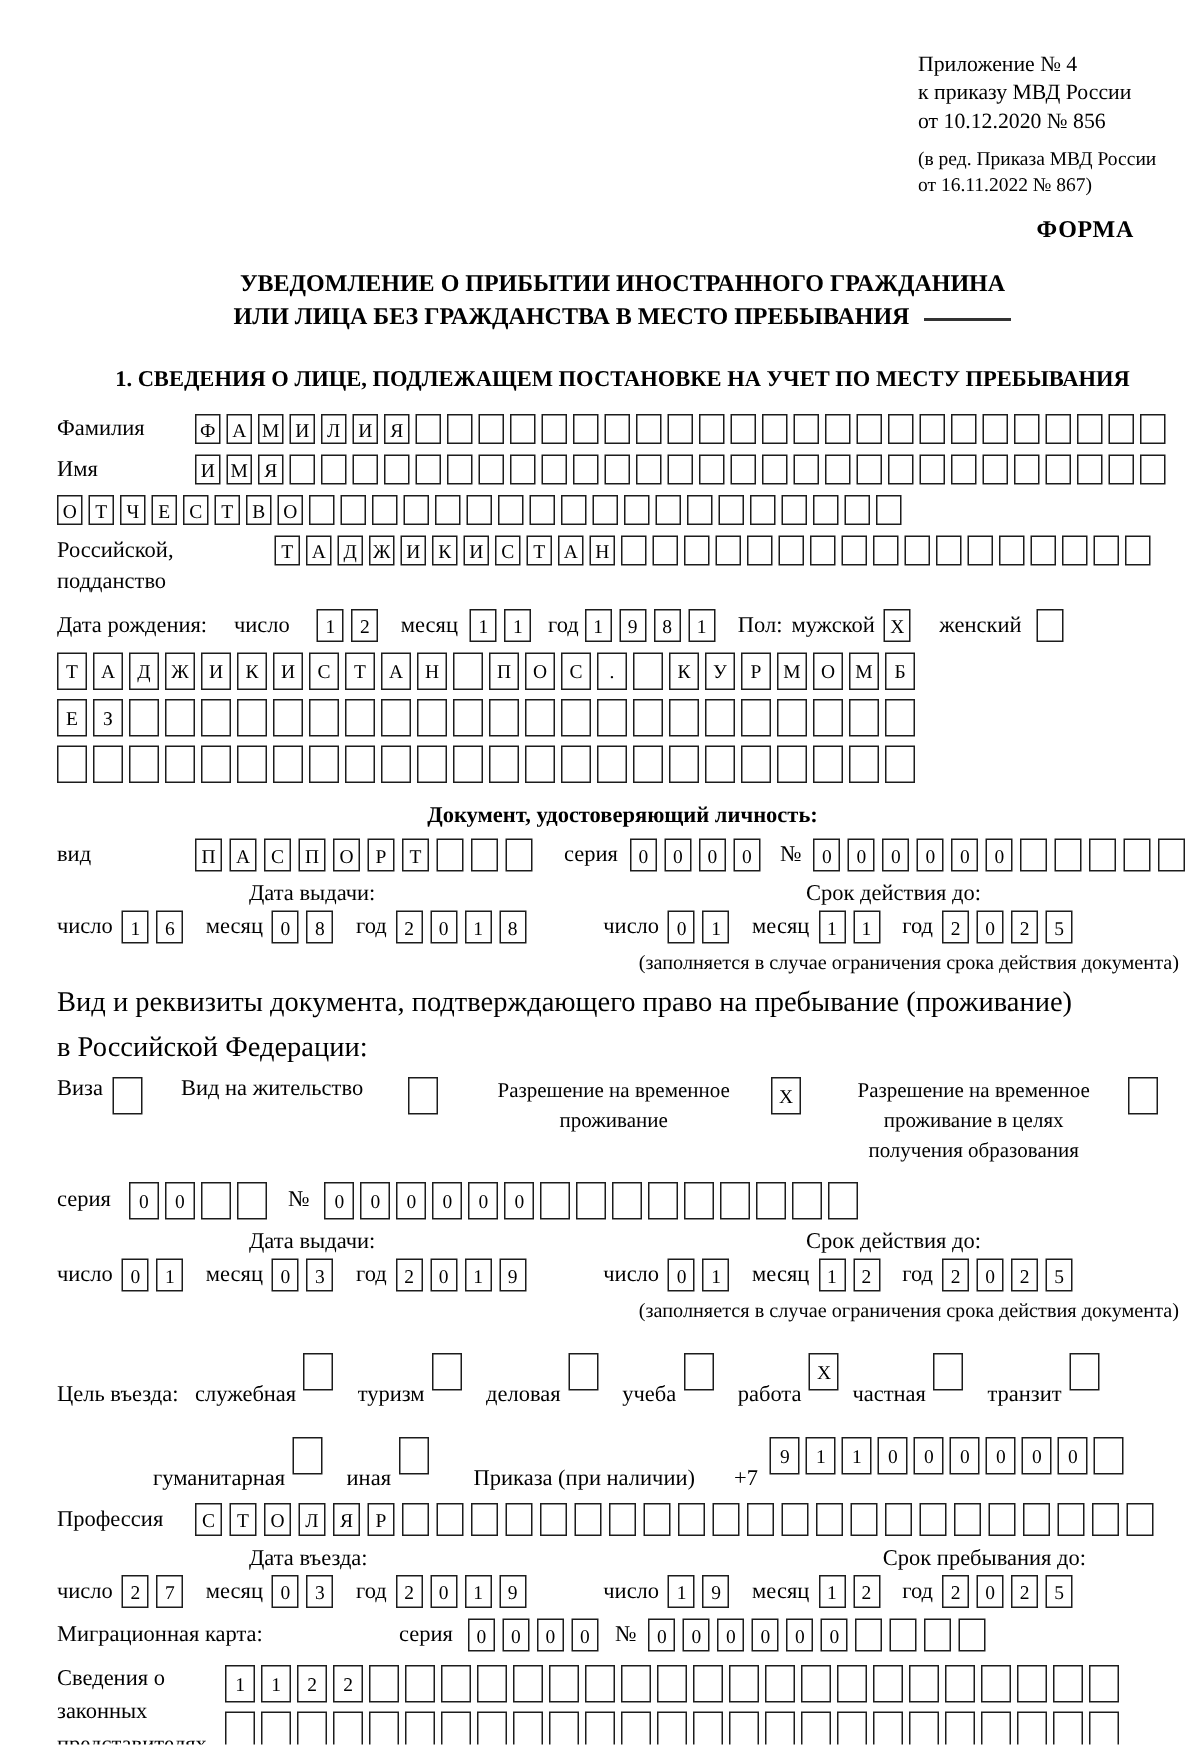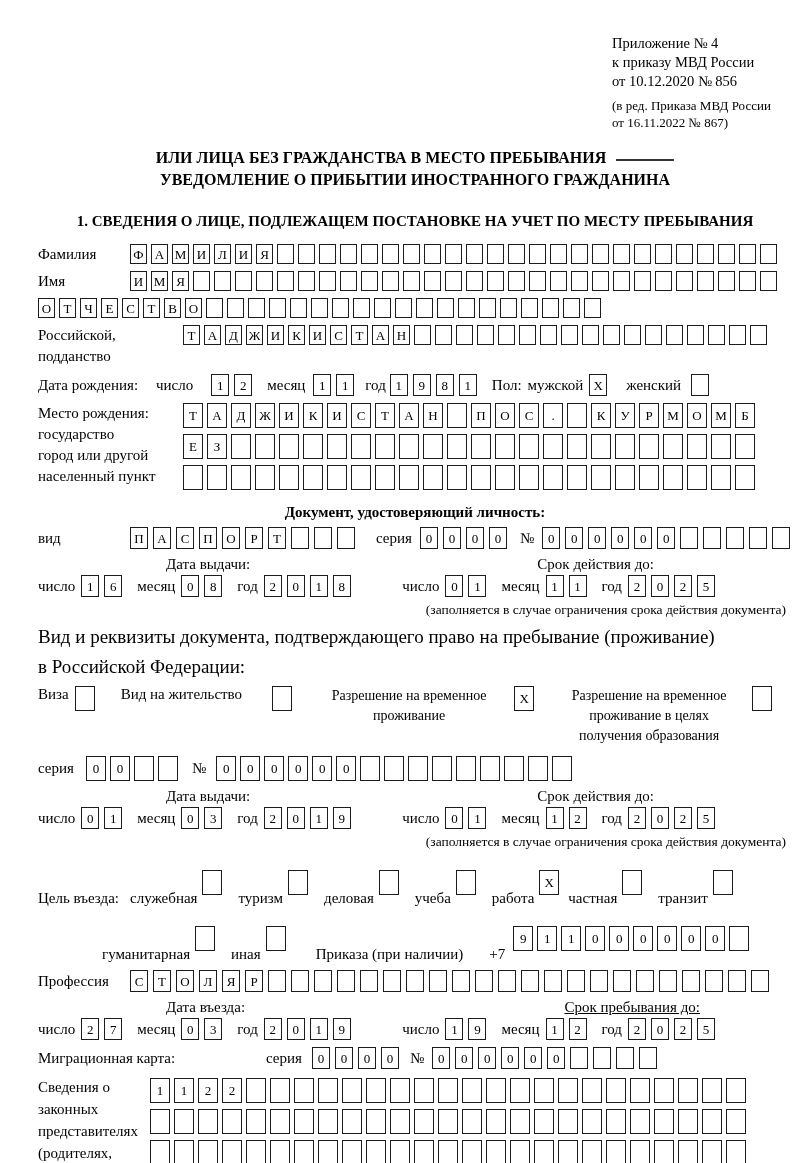--- a/index.html
+++ b/index.html
@@ -63,24 +63,25 @@
   <div class="appendix">
     <div>Приложение № 4</div>
     <div>к приказу МВД России</div>
     <div>от 10.12.2020 № 856</div>
     <div class="rev">
       <div>(в ред. Приказа МВД России</div>
       <div>от 16.11.2022 № 867)</div>
     </div>
   </div>
 
+  <div class="forma">ФОРМА</div>
 
   <div class="title">
+    <div>УВЕДОМЛЕНИЕ О ПРИБЫТИИ ИНОСТРАННОГО ГРАЖДАНИНА</div>
     <div><span>ИЛИ ЛИЦА БЕЗ ГРАЖДАНСТВА В МЕСТО ПРЕБЫВАНИЯ</span><span class="t-underline"></span></div>
-    <div>УВЕДОМЛЕНИЕ О ПРИБЫТИИ ИНОСТРАННОГО ГРАЖДАНИНА</div>
   </div>
 
   <div class="sec-heading">1. СВЕДЕНИЯ О ЛИЦЕ, ПОДЛЕЖАЩЕМ ПОСТАНОВКЕ НА УЧЕТ ПО МЕСТУ ПРЕБЫВАНИЯ</div>
 
   <div class="row">
     <span class="lbl w92">Фамилия</span>
     <span class="cells">
         <span class="cell sm">Ф</span>
         <span class="cell sm">А</span>
         <span class="cell sm">М</span>
@@ -245,26 +246,20 @@
     <span class="cells" style="margin-right:14px;">
         <span class="cell md">X</span>
       </span>
     <span class="lbl" style="margin-right:10px;">женский</span>
     <span class="cells">
         <span class="cell md"></span>
       </span>
   </div>
 
   <div class="row top" style="margin-bottom:4px;">
-    <span class="lbl w145 multiline">
-      <span>Место рождения:</span><br>
-      <span>государство</span><br>
-      <span>город или другой</span><br>
-      <span>населенный пункт</span>
-    </span>
     <span class="stack">
       <span class="cells">
           <span class="cell lg">Т</span>
           <span class="cell lg">А</span>
           <span class="cell lg">Д</span>
           <span class="cell lg">Ж</span>
           <span class="cell lg">И</span>
           <span class="cell lg">К</span>
           <span class="cell lg">И</span>
           <span class="cell lg">С</span>
@@ -630,21 +625,21 @@
         <span class="cell md"></span>
         <span class="cell md"></span>
         <span class="cell md"></span>
         <span class="cell md"></span>
         <span class="cell md"></span>
       </span>
   </div>
 
   <div class="row heads">
     <span class="head-left">Дата въезда:</span>
-    <span class="head-right" style="margin-right:92px;text-decoration:underline;">Срок пребывания до:</span>
+    <span class="head-right" style="margin-right:68px;">Срок пребывания до:</span>
   </div>
   <div class="row daterow">
     <span class="grp">
       <span class="lbl">число</span>
       <span class="cells">
           <span class="cell md">2</span>
           <span class="cell md">7</span>
         </span>
       <span class="lbl">месяц</span>
       <span class="cells">

